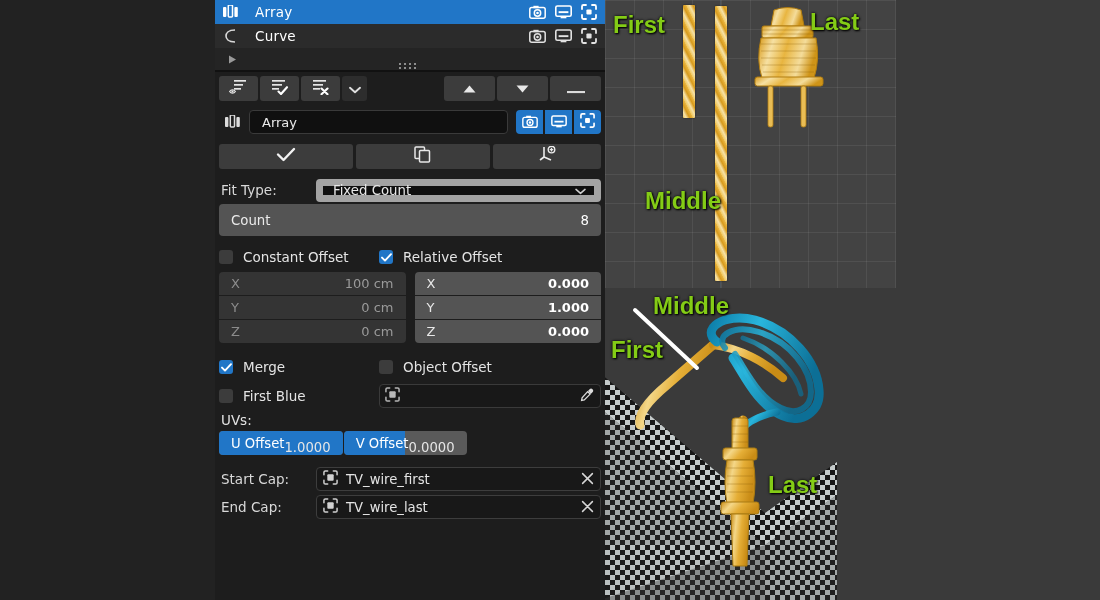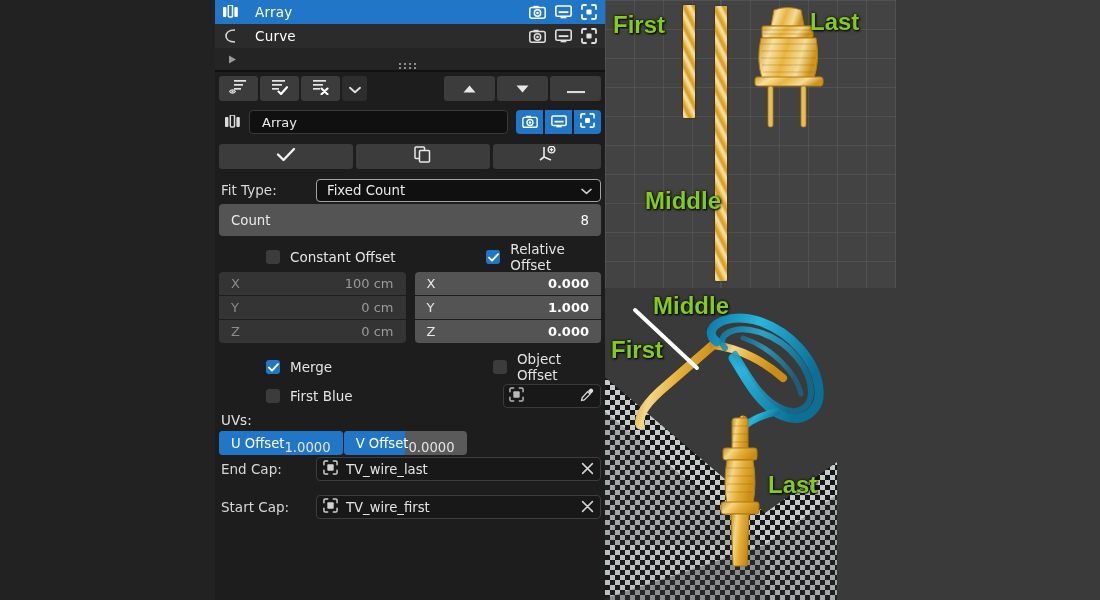--- a/index.html
+++ b/index.html
@@ -50,33 +50,33 @@
   
   .actionrow { height:34px; display:flex; align-items:center; padding:0 4px; gap:3px;}
   .abtn { height:25px; background:#3c3c3c; border-radius:3px; display:flex; align-items:center; justify-content:center;}
   .abtn.a1 { flex:1.03; }
   .abtn.a2 { flex:1.03; }
   .abtn.a3 { flex:0.83; }
 
   
   .prow { display:flex; align-items:center; height:28px; padding:0 4px; }
   .plabel { font-size:13.5px; color:#d8d8d8; width:97px; padding-left:2px;}
-  .dropdown { flex:1; height:23px; background:#101010; border:1px solid #a3a3a3; border-radius:4px;
+  .dropdown { flex:1; height:23px; background:#101010; border:7px solid #a3a3a3; border-radius:4px;
               display:flex; align-items:center; padding:0 8px 0 10px; font-size:13.3px; color:#e9e9e9;}
   .dropdown .dval { flex:1; }
 
   .slider { margin:0 4px; height:32px; background:#545454; border-radius:4px; display:flex; align-items:center;
             padding:0 12px; font-size:13.3px; }
   .slider .sname { flex:1; color:#eaeaea; }
   .slider .sval { color:#ffffff; }
 
   
   .cbrow { display:flex; padding:0 4px; height:30px; align-items:center; }
   .cbcol { display:flex; align-items:center; }
-  .cbcol.left { width:237px;margin-left:47px; }
+  .cbcol.left { width:160px; }
   .cb { width:14px; height:14px; border-radius:3px; background:#3c3c3c; display:flex; align-items:center; justify-content:center; flex:0 0 14px;}
   .cb.on { background:#2176c7; }
   .cblabel { font-size:13.5px; margin-left:10px; color:#e4e4e4; }
 
   
   .vecs { display:flex; padding:0 4px; gap:9px; }
   .vec { flex:1; display:flex; flex-direction:column; gap:1px; }
   .vec .vrow { height:23px; background:#545454; display:flex; align-items:center; padding:0 12px; font-size:13px;}
   .vec.dim .vrow { background:#343434; color:#8c8c8c; }
   .vec .vrow:first-child { border-radius:4px 4px 0 0; }
@@ -477,47 +477,47 @@
         <span class="uvval">1.0000</span>
       </div>
       <div class="uvrow">
         <span class="uvbg"></span>
         <span class="uvfill" style="width:50%"></span>
         <span class="uvname">V Offset</span>
         <span class="uvval">0.0000</span>
       </div>
     </div>
 
+    <div class="caprow" style="margin-top:10px;">
+      <span class="plabel">Start Cap:</span>
+      <div class="capfield">
+        <span>
+          <svg width="15" height="15" viewBox="0 0 16 16">
+              <path d="M1 5V2.4A1.4 1.4 0 0 1 2.4 1H5M11 1h2.6A1.4 1.4 0 0 1 15 2.4V5M15 11v2.6a1.4 1.4 0 0 1-1.4 1.4H11M5 15H2.4A1.4 1.4 0 0 1 1 13.6V11" fill="none" stroke="#cfcfcf" stroke-width="1.6" stroke-linecap="round"></path>
+              <rect x="4.6" y="4.6" width="6.8" height="6.8" rx="1" fill="#d2d2d2"></rect>
+            </svg>
+        </span>
+        <span class="capname">TV_wire_first</span>
+        <span>
+          <svg width="13" height="13" viewBox="0 0 13 13">
+              <path d="M1.6 1.6 L11.4 11.4 M11.4 1.6 L1.6 11.4" stroke="#d6d6d6" stroke-width="1.5" stroke-linecap="round"></path>
+            </svg>
+        </span>
+      </div>
+    </div>
     <div class="caprow">
       <span class="plabel">End Cap:</span>
       <div class="capfield">
         <span>
           <svg width="15" height="15" viewBox="0 0 16 16">
               <path d="M1 5V2.4A1.4 1.4 0 0 1 2.4 1H5M11 1h2.6A1.4 1.4 0 0 1 15 2.4V5M15 11v2.6a1.4 1.4 0 0 1-1.4 1.4H11M5 15H2.4A1.4 1.4 0 0 1 1 13.6V11" fill="none" stroke="#cfcfcf" stroke-width="1.6" stroke-linecap="round"></path>
               <rect x="4.6" y="4.6" width="6.8" height="6.8" rx="1" fill="#d2d2d2"></rect>
             </svg>
         </span>
         <span class="capname">TV_wire_last</span>
-        <span>
-          <svg width="13" height="13" viewBox="0 0 13 13">
-              <path d="M1.6 1.6 L11.4 11.4 M11.4 1.6 L1.6 11.4" stroke="#d6d6d6" stroke-width="1.5" stroke-linecap="round"></path>
-            </svg>
-        </span>
-      </div>
-    </div>
-    <div class="caprow" style="margin-top:10px;">
-      <span class="plabel">Start Cap:</span>
-      <div class="capfield">
-        <span>
-          <svg width="15" height="15" viewBox="0 0 16 16">
-              <path d="M1 5V2.4A1.4 1.4 0 0 1 2.4 1H5M11 1h2.6A1.4 1.4 0 0 1 15 2.4V5M15 11v2.6a1.4 1.4 0 0 1-1.4 1.4H11M5 15H2.4A1.4 1.4 0 0 1 1 13.6V11" fill="none" stroke="#cfcfcf" stroke-width="1.6" stroke-linecap="round"></path>
-              <rect x="4.6" y="4.6" width="6.8" height="6.8" rx="1" fill="#d2d2d2"></rect>
-            </svg>
-        </span>
-        <span class="capname">TV_wire_first</span>
         <span>
           <svg width="13" height="13" viewBox="0 0 13 13">
               <path d="M1.6 1.6 L11.4 11.4 M11.4 1.6 L1.6 11.4" stroke="#d6d6d6" stroke-width="1.5" stroke-linecap="round"></path>
             </svg>
         </span>
       </div>
     </div>
   </div>
 
   <div class="viewport">

